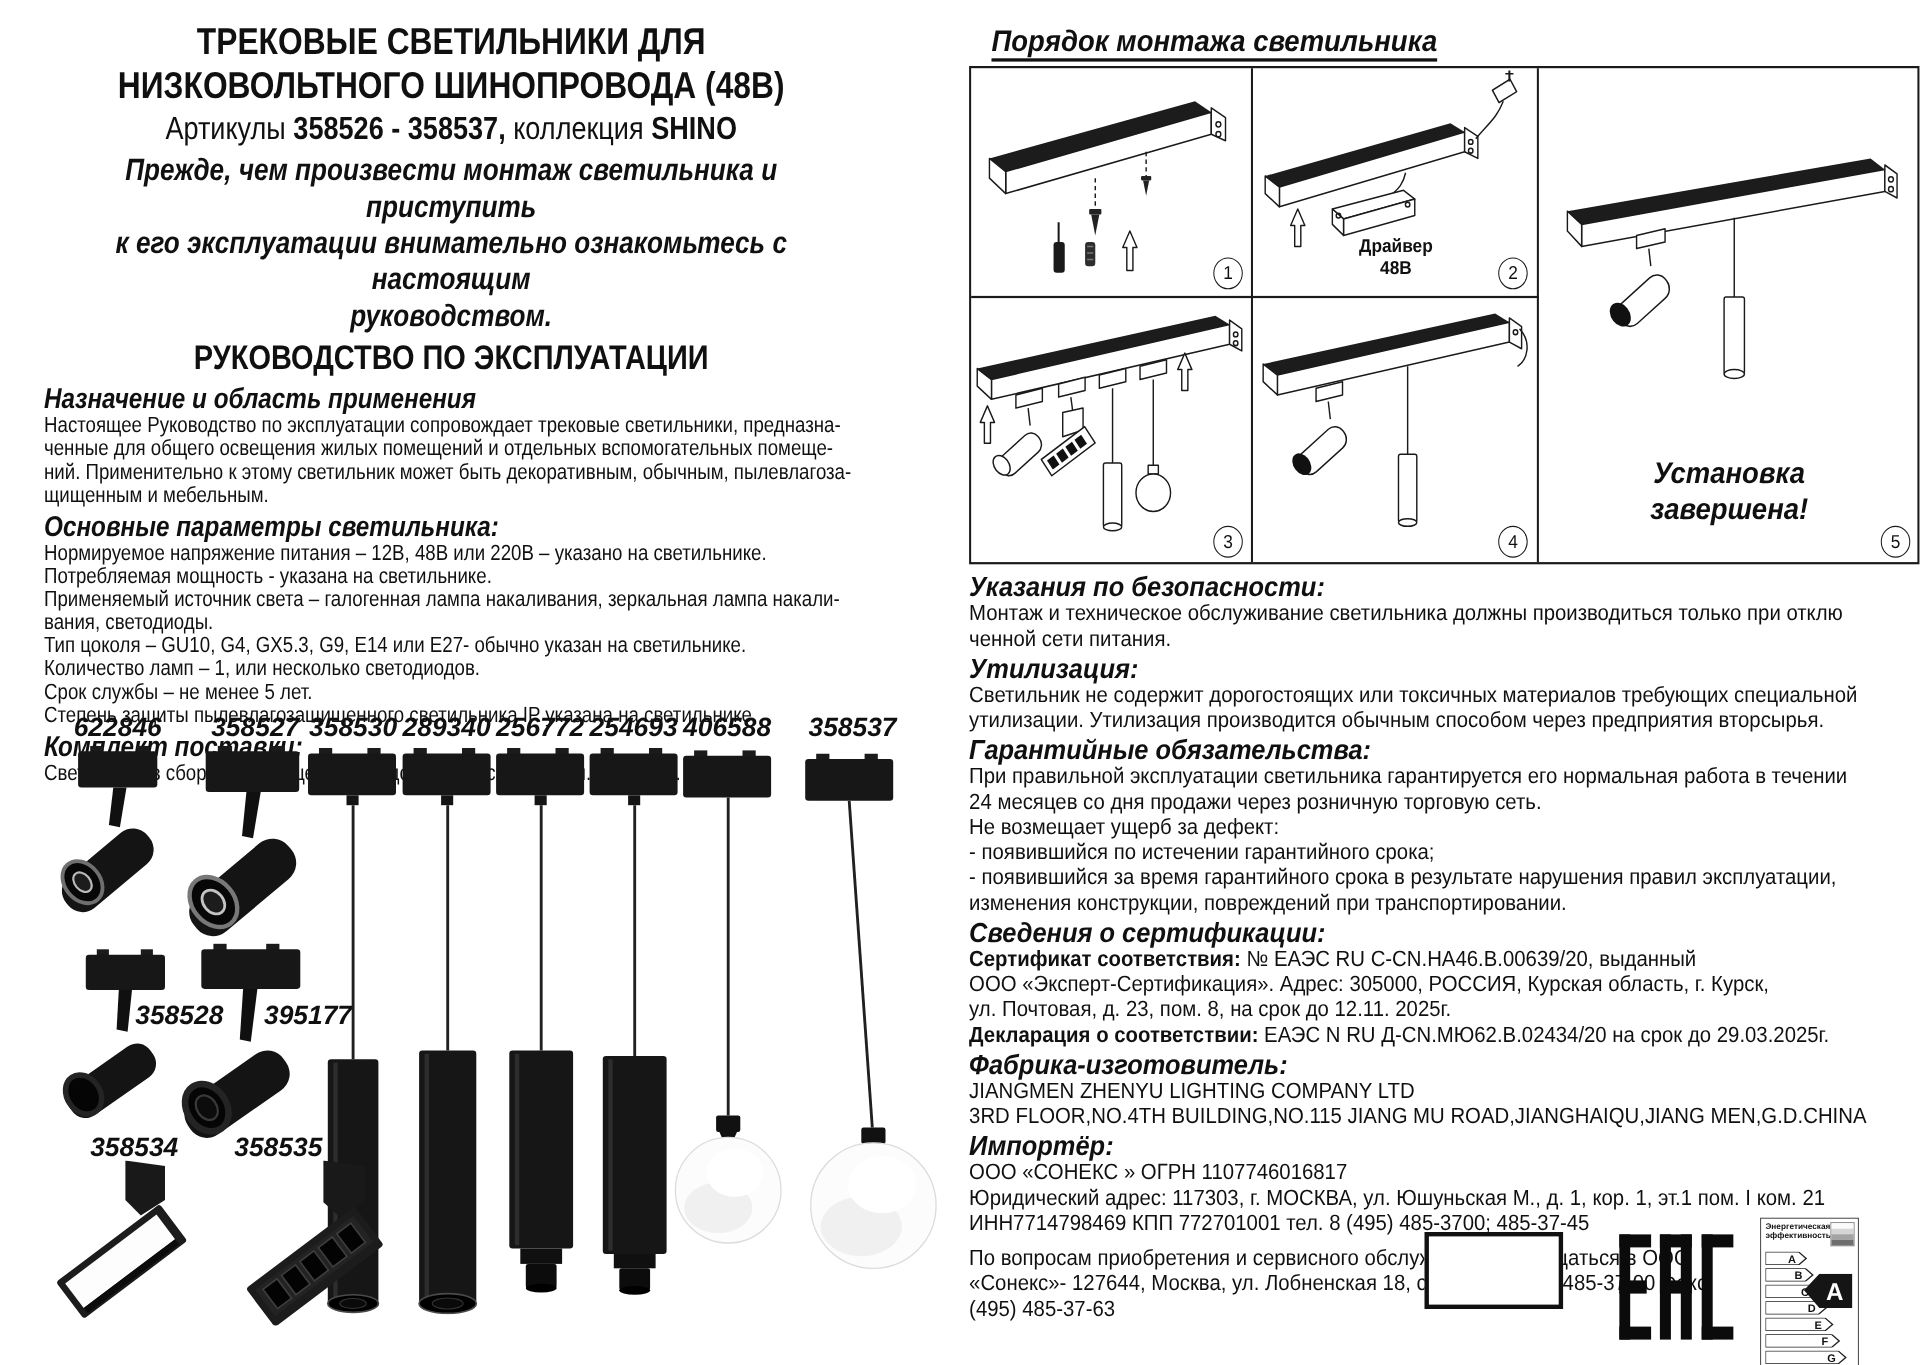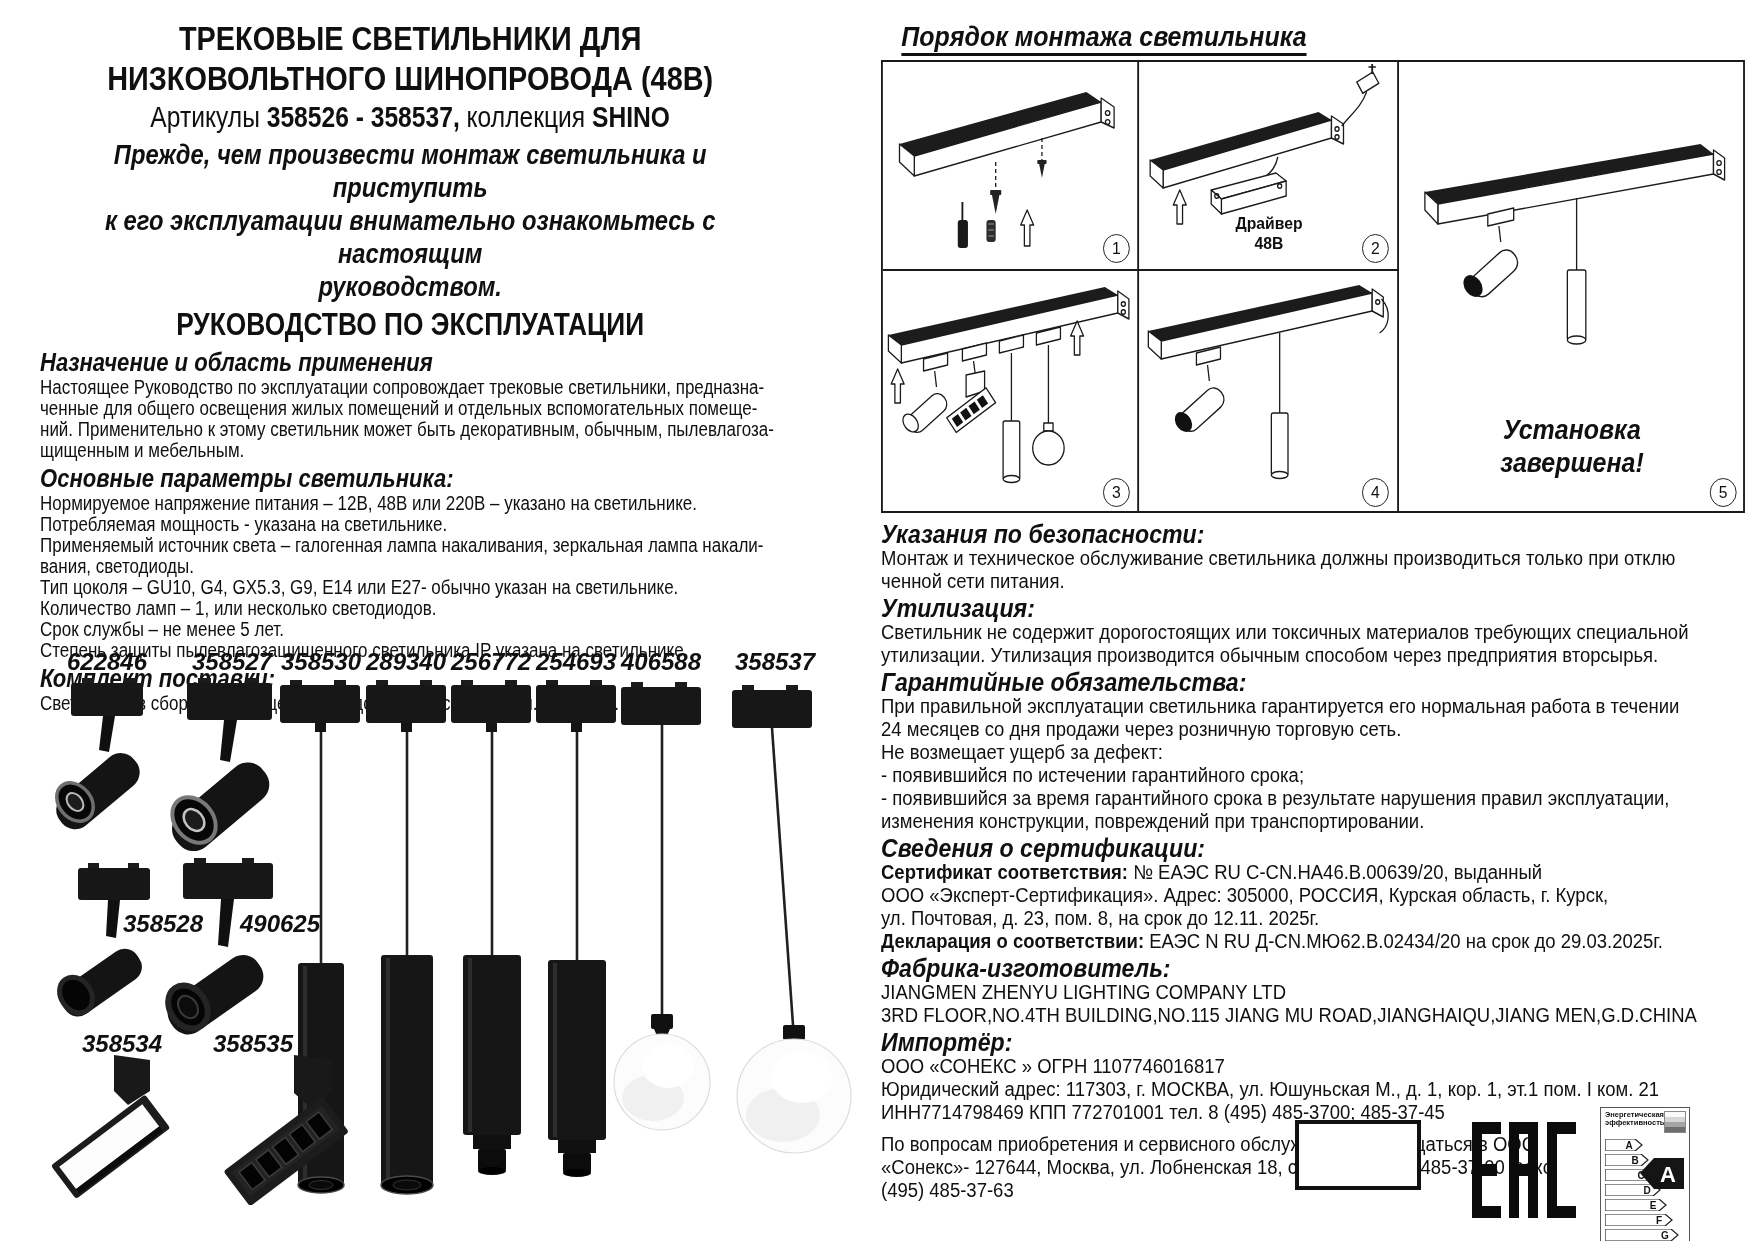--- a/index.html
+++ b/index.html
@@ -90,21 +90,21 @@
     <div class="art-label" style="left:7px;top:8px">622846</div>
     <div class="art-label" style="left:132px;top:8px">358527</div>
     <div class="art-label" style="left:221px;top:8px">358530</div>
     <div class="art-label" style="left:306px;top:8px">289340</div>
     <div class="art-label" style="left:391px;top:8px">256772</div>
     <div class="art-label" style="left:476px;top:8px">254693</div>
     <div class="art-label" style="left:561px;top:8px">406588</div>
     <div class="art-label" style="left:675px;top:8px">358537</div>
 
     <div class="art-label" style="left:63px;top:270px">358528</div>
-    <div class="art-label" style="left:180px;top:270px">490625</div>
+    <div class="art-label" style="left:180px;top:270px">395177</div>
     <div class="art-label" style="left:22px;top:390px">358534</div>
     <div class="art-label" style="left:153px;top:390px">358535</div>
 
     <svg class="pphoto" style="left:5px;top:38px" width="125" height="160" viewBox="0 0 125 160">
       <rect x="37" y="0" width="12" height="8" fill="#1b1b1b"></rect>
         <rect x="79" y="0" width="12" height="8" fill="#1b1b1b"></rect>
       <rect x="26" y="5" width="72" height="33" rx="3" fill="#171717"></rect>
       <polygon points="58,38 70,38 64,74 54,72" fill="#101010"></polygon>
       <g transform="rotate(-40 52 112)">
           <rect x="4" y="95" width="96" height="37" rx="17" fill="#141414"></rect>

